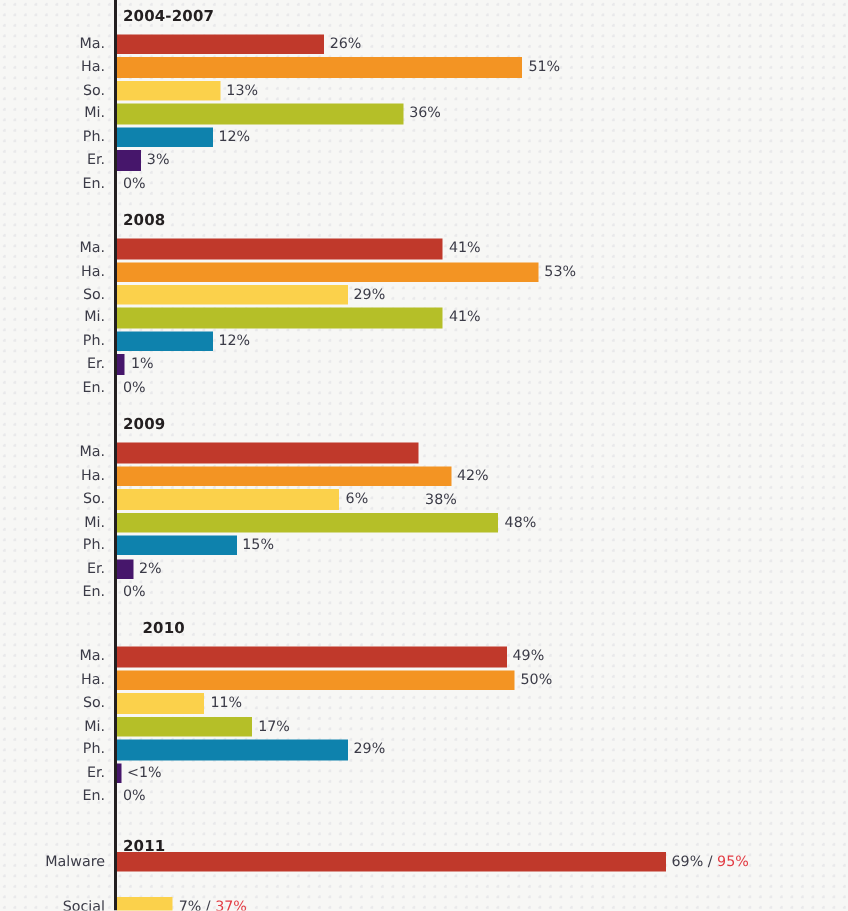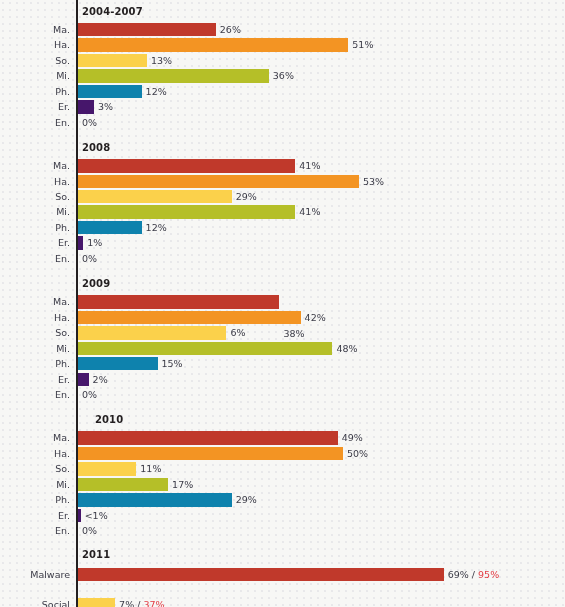--- a/index.html
+++ b/index.html
@@ -244,21 +244,21 @@
           <div class="bar" style="width: 2.65px; background: rgb(70, 22, 107);"></div>
           <div class="bar-value" style="left: 84.65px;">&lt;1%</div>
         </div>
         <div class="row" style="top: 110.7px;">
           <div class="row-label">En.</div>
           <div class="bar" style="width: 0px; background: rgb(247, 247, 245);"></div>
           <div class="bar-value" style="left: 82px;">0%</div>
         </div>
       </div>
       <div class="panel" style="position: absolute; left: 0px; top: 548.6px; height: 126.15px;">
-        <div class="panel-title" style="top: 0;">2011</div>
+        <div class="panel-title" style="top: 10px;">2011</div>
         <div class="row" style="top: 18px;">
           <div class="row-label">Malware</div>
           <div class="bar" style="width: 365.7px; background: rgb(192, 57, 43);"></div>
           <div class="bar-value" style="left: 447.7px;"><span>69%</span><span class="slash"> / </span><span class="sec">95%</span></div>
         </div>
         <div class="row" style="top: 48.9px;">
           <div class="row-label">Social</div>
           <div class="bar" style="width: 37.1px; background: rgb(251, 209, 75);"></div>
           <div class="bar-value" style="left: 119.1px;"><span>7%</span><span class="slash"> / </span><span class="sec">37%</span></div>
         </div>

